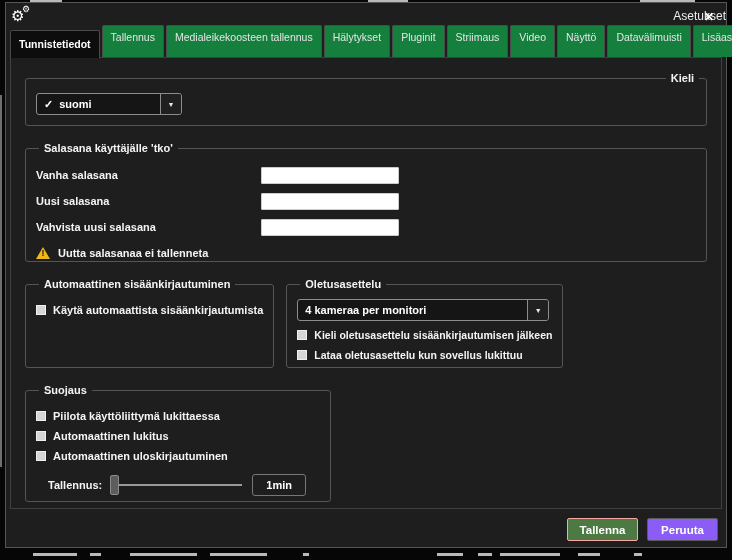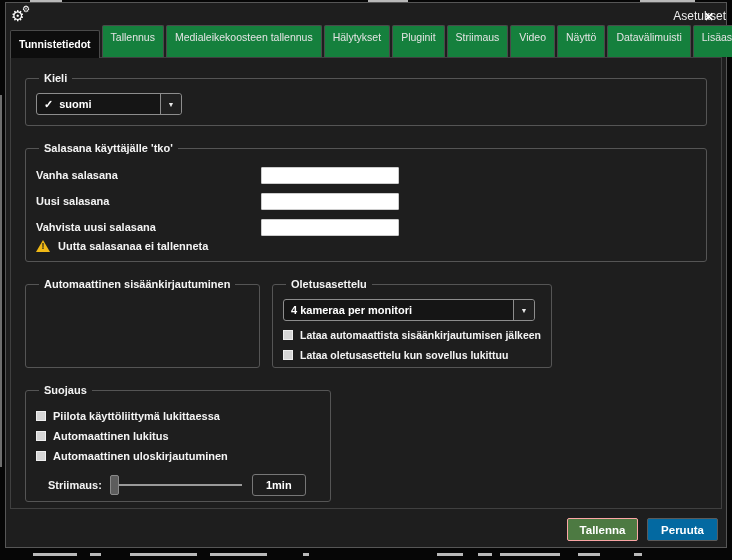--- a/index.html
+++ b/index.html
@@ -41,21 +41,21 @@
     font-size: 11px; font-weight: bold; color: #ffffff; }
   .combo-arrow { width: 21px; border-left: 1px solid #8d8d8d; display: flex; align-items: center;
     justify-content: center; font-size: 7px; color: #e8e8e8; background: #202020; border-radius: 0 2px 2px 0; }
   .check-glyph { font-size: 11px; color: #ffffff; }
 
   
   .pw-row { display: flex; align-items: center; height: 26px; }
   .pw-label { width: 225px; font-size: 11px; font-weight: bold; color: #f4f4f4; }
   .pw-input { width: 138px; height: 17px; background: #ffffff; border: 1px solid #cccccc;
     border-radius: 1px; font-size: 11px; padding: 0 3px; }
-  .warn-row { display: flex; align-items: center; gap: 8px; margin-top: 0; }
+  .warn-row { display: flex; align-items: center; gap: 8px; margin-top: 7px; }
   .warn-triangle { width: 0; height: 0; border-left: 7px solid transparent;
     border-right: 7px solid transparent; border-bottom: 12px solid #f0b916; position: relative; }
   .warn-triangle::after { content: "!"; position: absolute; left: -1.5px; top: 1px;
     color: #1e1e1e; font-size: 9px; font-weight: bold; }
   .warn-text { font-size: 11px; font-weight: bold; color: #f4f4f4; }
 
   
   .two-col { display: flex; margin: 0 14px 16px 14px; }
   .two-col fieldset { margin: 0; }
   .fs-autologin { width: 235px; height: 90px; margin-right: 12px !important; }
@@ -74,21 +74,21 @@
   .slider-handle { position: absolute; left: 0; top: 0; width: 9px; height: 20px;
     background: #5d5d5d; border: 1px solid #8a8a8a; border-radius: 2px; }
   .slider-value { min-width: 54px; height: 22px; border: 1px solid #777777; border-radius: 3px;
     display: flex; align-items: center; justify-content: center; font-size: 11px; font-weight: bold; color: #ffffff; }
 
   
   .footer { display: flex; justify-content: flex-end; gap: 9px; padding: 9px 8px 0 0; }
   .btn { min-width: 71px; height: 23px; border-radius: 2px; font-size: 11.5px; font-weight: bold;
     color: #ffffff; display: flex; align-items: center; justify-content: center; padding: 0 10px; }
   .btn-save { background: #4d7a42; border: 1px solid #fca5a5; }
-  .btn-cancel { background: #0369a1; border: 1px solid #5a5a5a; }
+  .btn-cancel { background: #8b5cf6; border: 1px solid #5a5a5a; }
 </style>
 </head>
 <body>
 
 <div class="bg-ruler"></div>
 <div class="frag" style="left:30px;top:0;width:32px;height:2px;"></div>
 <div class="frag" style="left:368px;top:0;width:40px;height:2px;"></div>
 <div class="frag" style="left:640px;top:0;width:55px;height:2px;"></div>
 <div class="frag" style="left:33px;top:553px;width:44px;height:3px;"></div>
 <div class="frag" style="left:90px;top:553px;width:11px;height:3px;"></div>
@@ -120,21 +120,21 @@
     <div class="tab">Pluginit</div>
     <div class="tab">Striimaus</div>
     <div class="tab">Video</div>
     <div class="tab">Näyttö</div>
     <div class="tab">Datavälimuisti</div>
     <div class="tab">Lisäasetukset</div>
   </div>
 
   <div class="tabpage">
 
-    <fieldset style="height:54px;">
+    <fieldset style="height:54px;text-align:right;">
       <legend>Kieli</legend>
       <div class="combo" style="width:146px;margin-top:3px;">
         <div class="combo-value">
           <span class="check-glyph">✓</span>
           <span>suomi</span>
         </div>
         <div class="combo-arrow">▼</div>
       </div>
     </fieldset>
 
@@ -154,33 +154,37 @@
       </div>
       <div class="warn-row">
         <div class="warn-triangle"></div>
         <div class="warn-text">Uutta salasanaa ei tallenneta</div>
       </div>
     </fieldset>
 
     <div class="two-col">
       <fieldset class="fs-autologin">
         <legend>Automaattinen sisäänkirjautuminen</legend>
+        <div class="cb-row">
+          <span class="cb"></span>
+          <span class="cb-label">Käytä automaattista sisäänkirjautumista</span>
+        </div>
       </fieldset>
 
       <fieldset class="fs-layout">
         <legend>Oletusasettelu</legend>
         <div class="combo" style="width:252px;margin-top:3px;">
           <div class="combo-value">
             <span>4 kameraa per monitori</span>
           </div>
           <div class="combo-arrow">▼</div>
         </div>
         <div class="cb-row">
           <span class="cb"></span>
-          <span class="cb-label" style="font-size:10.5px;">Lataa automaattista sisäänkirjautumisen jälkeen</span>
+          <span class="cb-label" style="font-size:10.5px;">Kieli oletusasettelu sisäänkirjautumisen jälkeen</span>
         </div>
         <div class="cb-row">
           <span class="cb"></span>
           <span class="cb-label" style="font-size:10.5px;">Lataa oletusasettelu kun sovellus lukittuu</span>
         </div>
       </fieldset>
     </div>
 
     <fieldset class="fs-security">
       <legend>Suojaus</legend>
@@ -190,21 +194,21 @@
       </div>
       <div class="cb-row">
         <span class="cb"></span>
         <span class="cb-label">Automaattinen lukitus</span>
       </div>
       <div class="cb-row">
         <span class="cb"></span>
         <span class="cb-label">Automaattinen uloskirjautuminen</span>
       </div>
       <div class="slider-row">
-        <span class="slider-label">Striimaus:</span>
+        <span class="slider-label">Tallennus:</span>
         <div class="slider-track-wrap">
           <div class="slider-track"></div>
           <div class="slider-handle"></div>
         </div>
         <div class="slider-value">1min</div>
       </div>
     </fieldset>
 
   </div>
 

